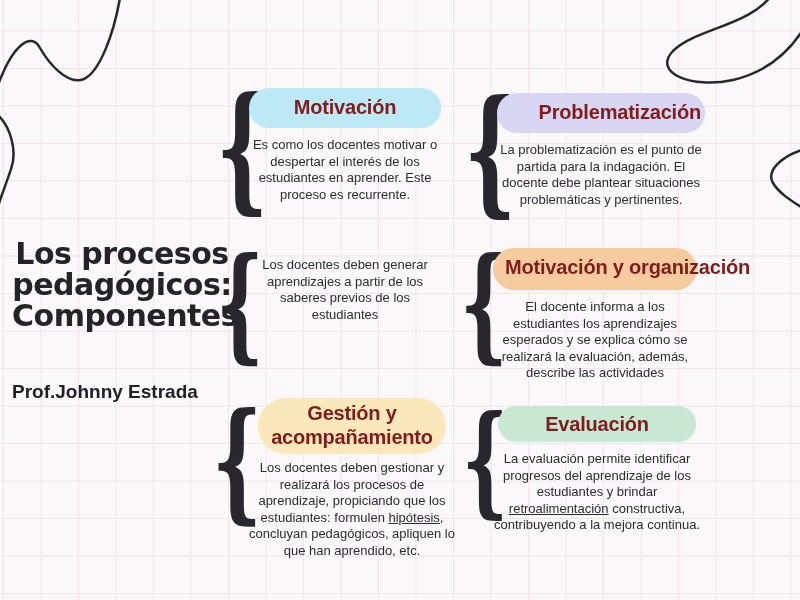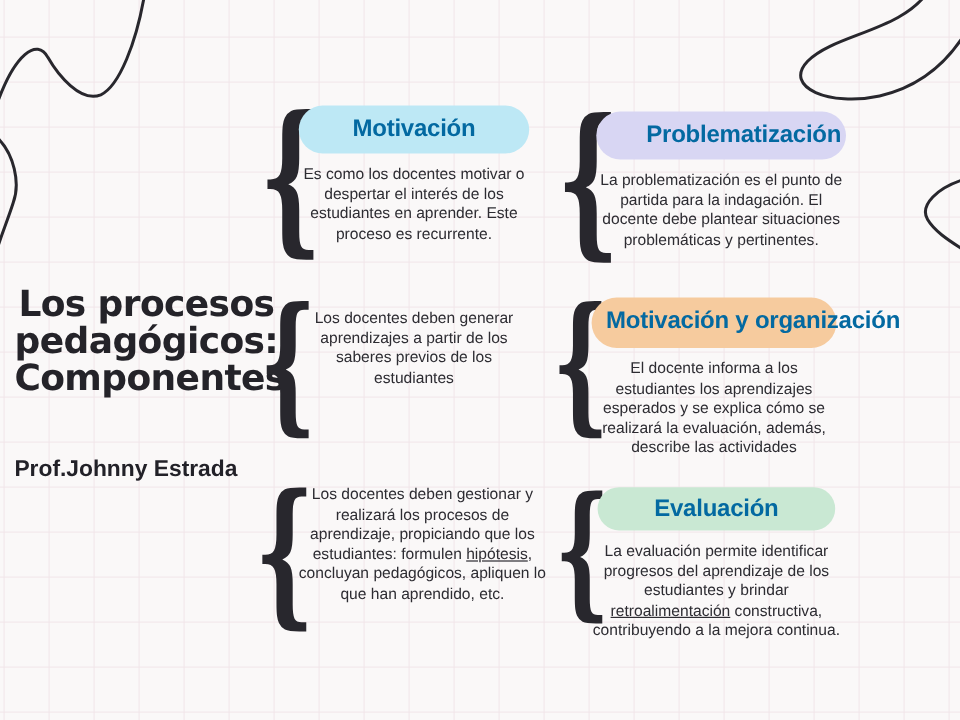--- a/index.html
+++ b/index.html
@@ -29,21 +29,21 @@
     font-size:19px;color:#222128;
   }
 
   .card{position:absolute;text-align:center;}
   .pill{
     display:block;margin:0 auto;border-radius:999px;
     padding:8px 4px;position:relative;
   }
   .label{
     font-family:"Liberation Sans",sans-serif;font-weight:bold;
-    font-size:20px;color:#0369a1;letter-spacing:-0.2px;
+    font-size:20px;color:#7f1d1d;letter-spacing:-0.2px;
   }
   .body{
     margin-top:9px;font-size:13px;line-height:16.5px;color:#2d2c32;
   }
   .u{text-decoration:underline;}
   .brace{
     position:absolute;width:40px;left:-40px;text-align:center;
     font-family:"DejaVu Serif",serif;font-weight:bold;color:#28272d;
     line-height:0.95;transform:scaleX(0.6);
   }
@@ -122,20 +122,23 @@
   <div class="card c4">
     <div class="brace">{</div>
     <div class="pill" style="background-color: rgb(246, 203, 158);">
       <span class="label">Motivación y organización</span>
     </div>
     <div class="body"><span>El docente informa a los estudiantes los aprendizajes esperados y se explica cómo se realizará la evaluación, además, describe las actividades</span></div>
   </div>
 
   <div class="card c5">
     <div class="brace">{</div>
+    <div class="pill" style="background-color: rgb(250, 232, 187);">
+      <span class="label">Gestión y acompañamiento</span>
+    </div>
     <div class="body"><span>Los docentes deben gestionar y realizará los procesos de aprendizaje, propiciando que los estudiantes: formulen </span><span class="u">hipótesis</span><span>, concluyan pedagógicos, apliquen lo que han aprendido, etc.</span></div>
   </div>
 
   <div class="card c6">
     <div class="brace">{</div>
     <div class="pill" style="background-color: rgb(201, 232, 211);">
       <span class="label">Evaluación</span>
     </div>
     <div class="body"><span>La evaluación permite identificar progresos del aprendizaje de los estudiantes y brindar </span><span class="u">retroalimentación</span><span> constructiva, contribuyendo a la mejora continua.</span></div>
   </div>

